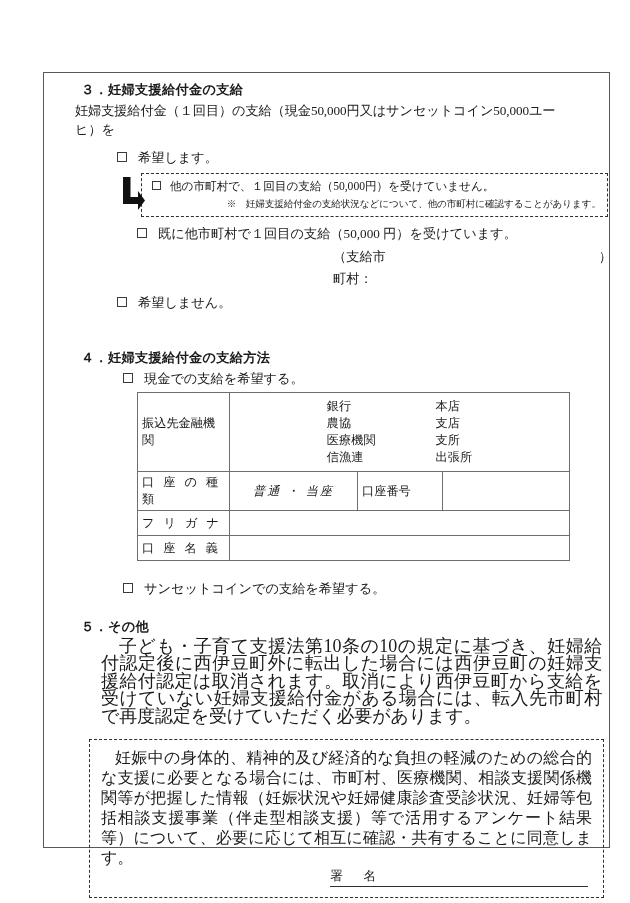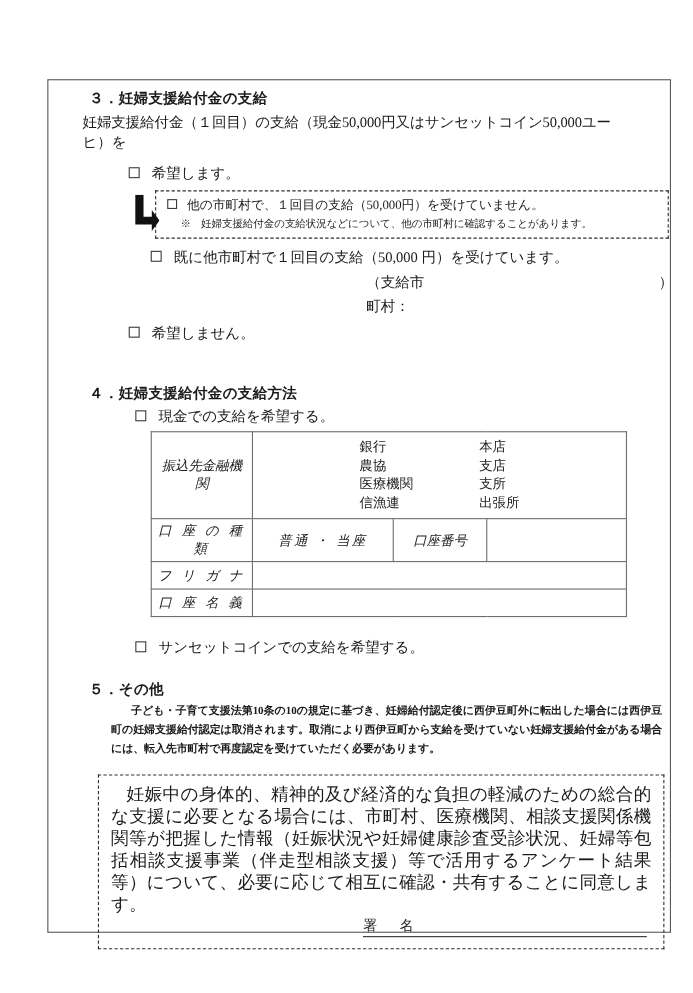--- a/index.html
+++ b/index.html
@@ -84,20 +84,21 @@
     top: 4px;
     width: 26px;
     height: 34px;
   }
   .note-box {
     border: 1.3px dashed #2e2e2e;
     box-sizing: border-box;
     padding: 5px 6px 5px 10px;
     margin-left: 6px;
     margin-right: 4px;
+    text-align: right;
   }
   .note-main {
     font-size: 11.6px;
     line-height: 16px;
     display: flex;
     align-items: baseline;
     margin: 0 0 2px 0;
   }
   .note-main .cb {
     width: 9px; height: 9px; margin-right: 9px;
@@ -130,24 +131,22 @@
     margin: 3px 0 0 62px;
     table-layout: fixed;
   }
   table.bank td {
     border: 1px solid #6d6d72;
     font-size: 12.2px;
     padding: 2px 4px;
     vertical-align: middle;
   }
   td.lbl {
-    text-align: center;
     letter-spacing: 3px;
     padding-left: 8px;
-    font-style: italic;
   }
   td.lbl.tight { letter-spacing: 0px; }
   .col-a { width: 92px; }
   .col-b { width: 128px; }
   .col-c { width: 85px; }
   .col-d { width: 127px; }
   .bank-types {
     display: flex;
     justify-content: center;
     gap: 60px;
@@ -159,27 +158,26 @@
   .type-cell { height: 72px; }
   .row-h { height: 25px; }
   .kind-inner {
     text-align: center;
     letter-spacing: 2px;
     font-style: italic;
   }
 
   
   .p5 {
-    font-size: 10px;
+    font-size: 18px;
     line-height: 17.4px;
     margin: 2px 10px 14px 26px;
     text-align: justify;
     text-indent: 18px;
     letter-spacing: -0.15px;
-    font-weight: bold;
   }
 
   
   .consent-box {
     border: 1.3px dashed #2e2e2e;
     box-sizing: border-box;
     margin: 9px 8px 0 14px;
     padding: 8px 11px 10px 11px;
   }
   .consent-text {

